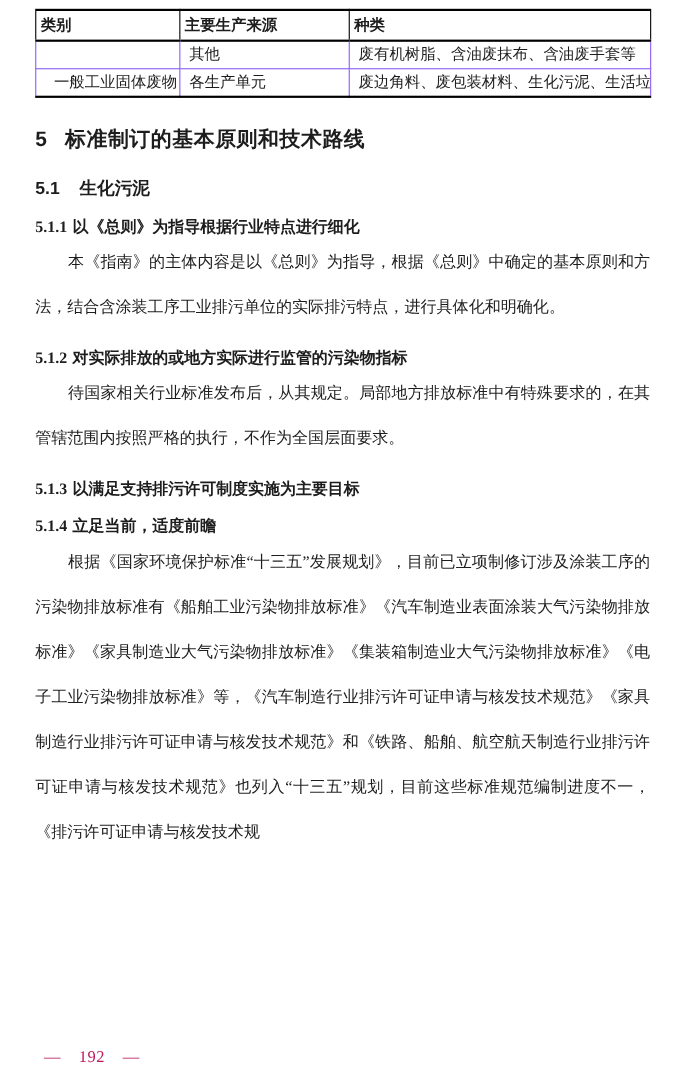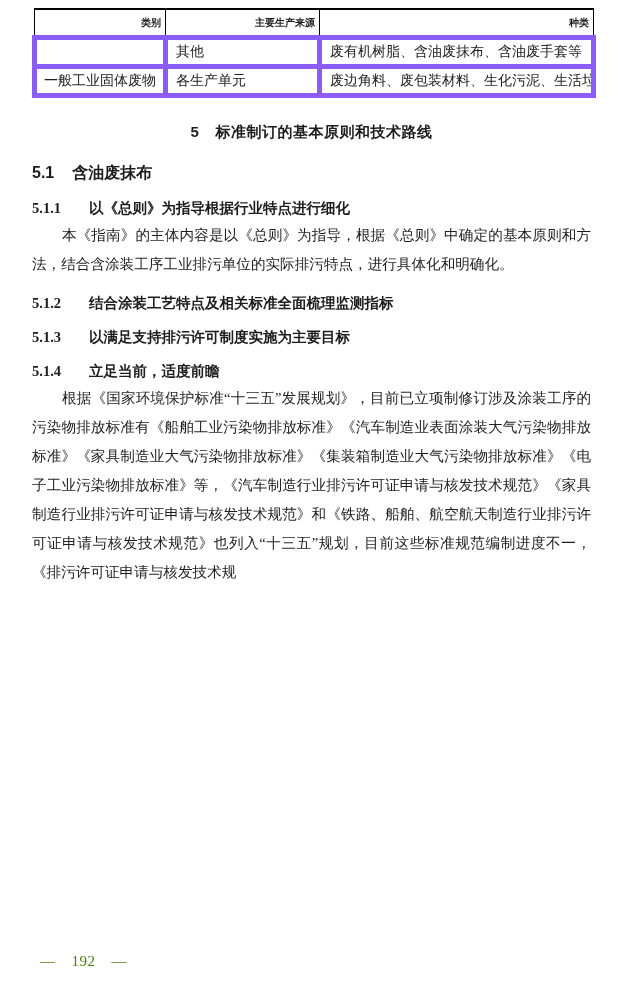--- a/index.html
+++ b/index.html
@@ -22,74 +22,73 @@
     border-bottom: 2.5px solid #000;
     border-left: 1.5px solid #000;
     border-right: 1.5px solid #000;
   }
   table.doc-table col.c1 { width: 131px; }
   table.doc-table col.c2 { width: 154px; }
   table.doc-table col.c3 { width: 274px; }
   table.doc-table th {
     font-family: "Liberation Sans", "DejaVu Sans", sans-serif;
     font-weight: 700;
-    font-size: 10px;
-    text-align: right;
+    font-size: 14px;
+    text-align: left;
     border: 1px solid #000;
     border-bottom: 2px solid #000;
     padding: 4px 4px;
     height: 17px;
   }
   table.doc-table td {
     font-size: 14px;
-    border: 5px solid #8b5cf6;
+    border: 1px solid #8b5cf6;
     padding: 3px 8px;
     height: 16px;
     white-space: nowrap;
     overflow: hidden;
   }
-  table.doc-table td.center { text-align: center; padding: 3px 2px; }
+  table.doc-table td.center { text-align: right; padding: 3px 2px; }
 
   
   h1.chapter {
     font-family: "Liberation Sans", "DejaVu Sans", sans-serif;
-    font-size: 15px; font-weight: 700;
+    font-size: 19px; font-weight: 700;
     margin: 25px 0 8px 0;
     letter-spacing: 0.5px;
-    text-align: center;
   }
   h1.chapter .num { margin-right: 16px; }
   h2.section {
     font-family: "Liberation Sans", "DejaVu Sans", sans-serif;
     font-size: 16px; font-weight: 700;
     margin: 21px 0 5px 0;
   }
   h2.section .num { margin-right: 18px; margin-top: 11px; }
   h3.subsection {
     font-family: "Liberation Sans", "DejaVu Sans", sans-serif;
     font-size: 14.5px; font-weight: 700;
     margin: 15px 0 3px 0;
   }
-  h3.subsection .num { margin-right: 28px; font-family: "Liberation Serif", serif; }
+  h3.subsection .num { margin-right: 5px; font-family: "Liberation Serif", serif; }
 
   
   p.body {
     font-size: 14.6px;
-    line-height: 29px;
+    line-height: 41px;
     margin: 0;
     text-align: justify;
     text-indent: 2.05em;
   }
 
   
   .footer {
     position: absolute;
     left: 40px; bottom: 22px;
     font-size: 15px;
-    color: #4d7c0f;
+    color: #be185d;
     letter-spacing: 0.5px;
   }
   .footer .dash { display: inline-block; }
   .footer .pagenum { display: inline-block; margin: 0 16px; }
 </style>
 </head>
 <body>
 
 <div class="content">
 
@@ -118,31 +117,32 @@
         <td>废边角料、废包装材料、生化污泥、生活垃圾等</td>
       </tr>
     </tbody>
   </table>
 
   <h1 class="chapter">
     <span class="num">5</span><span>标准制订的基本原则和技术路线</span>
   </h1>
 
   <h2 class="section">
-    <span class="num">5.1</span><span>含油废抹布</span>
+    <span class="num">5.1</span><span>生化污泥</span>
   </h2>
 
   <h3 class="subsection">
     <span class="num">5.1.1</span><span>以《总则》为指导根据行业特点进行细化</span>
   </h3>
   <p class="body">本《指南》的主体内容是以《总则》为指导，根据《总则》中确定的基本原则和方法，结合含涂装工序工业排污单位的实际排污特点，进行具体化和明确化。</p>
 
   <h3 class="subsection">
-    <span class="num">5.1.2</span><span>结合涂装工艺特点及相关标准全面梳理监测指标</span>
+    <span class="num">5.1.2</span><span>对实际排放的或地方实际进行监管的污染物指标</span>
   </h3>
+  <p class="body">待国家相关行业标准发布后，从其规定。局部地方排放标准中有特殊要求的，在其管辖范围内按照严格的执行，不作为全国层面要求。</p>
 
   <h3 class="subsection">
     <span class="num">5.1.3</span><span>以满足支持排污许可制度实施为主要目标</span>
   </h3>
 
   <h3 class="subsection">
     <span class="num">5.1.4</span><span>立足当前，适度前瞻</span>
   </h3>
   <p class="body">根据《国家环境保护标准“十三五”发展规划》，目前已立项制修订涉及涂装工序的污染物排放标准有《船舶工业污染物排放标准》《汽车制造业表面涂装大气污染物排放标准》《家具制造业大气污染物排放标准》《集装箱制造业大气污染物排放标准》《电子工业污染物排放标准》等，《汽车制造行业排污许可证申请与核发技术规范》《家具制造行业排污许可证申请与核发技术规范》和《铁路、船舶、航空航天制造行业排污许可证申请与核发技术规范》也列入“十三五”规划，目前这些标准规范编制进度不一，《排污许可证申请与核发技术规</p>
 

